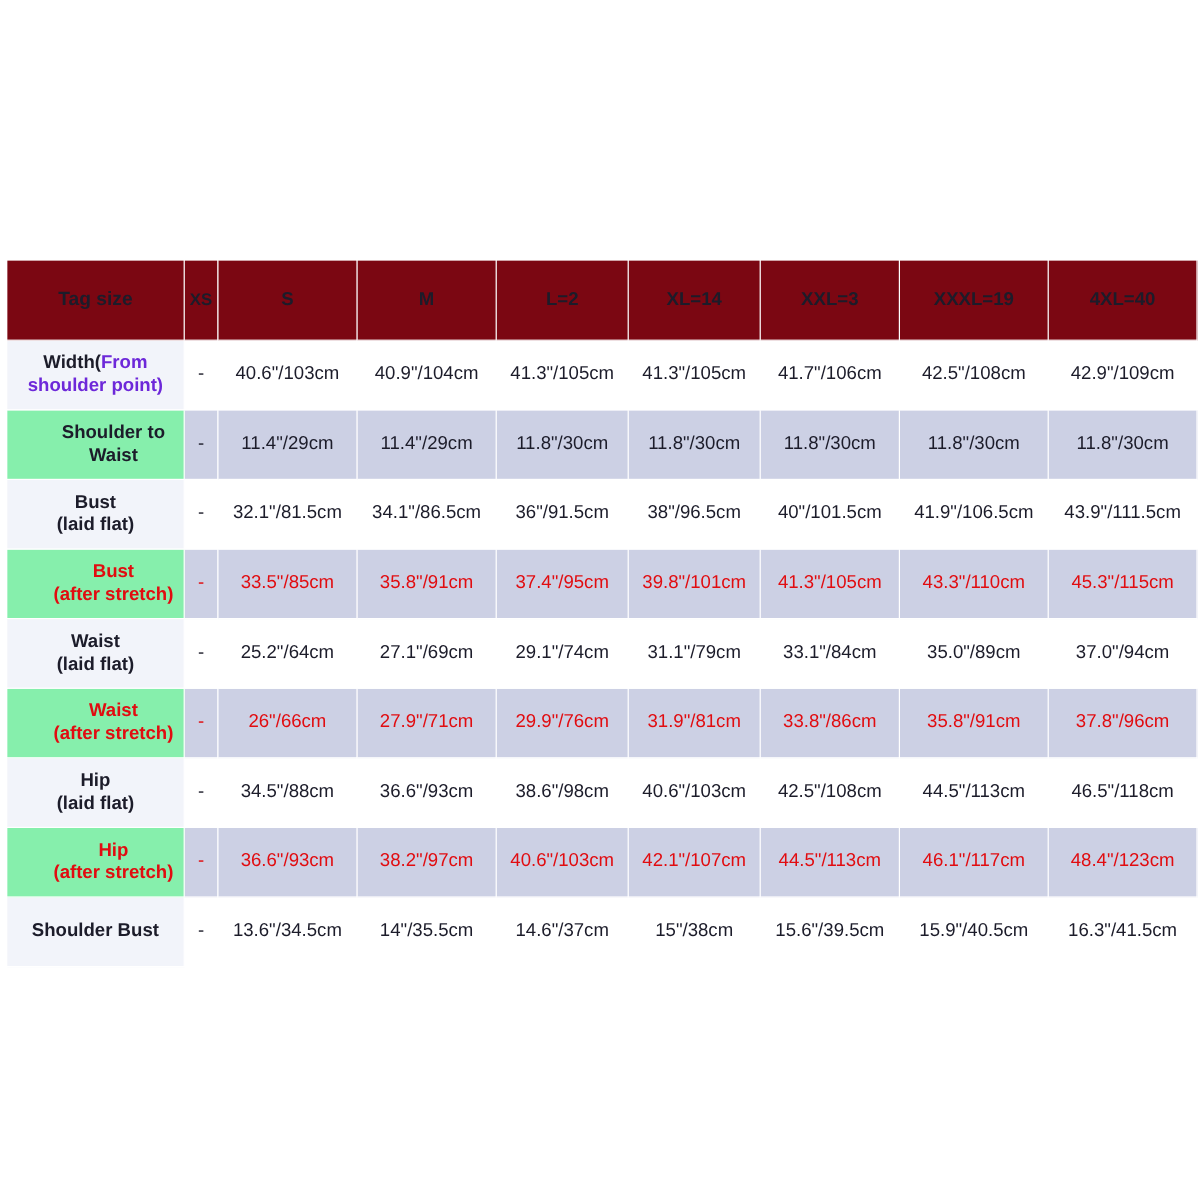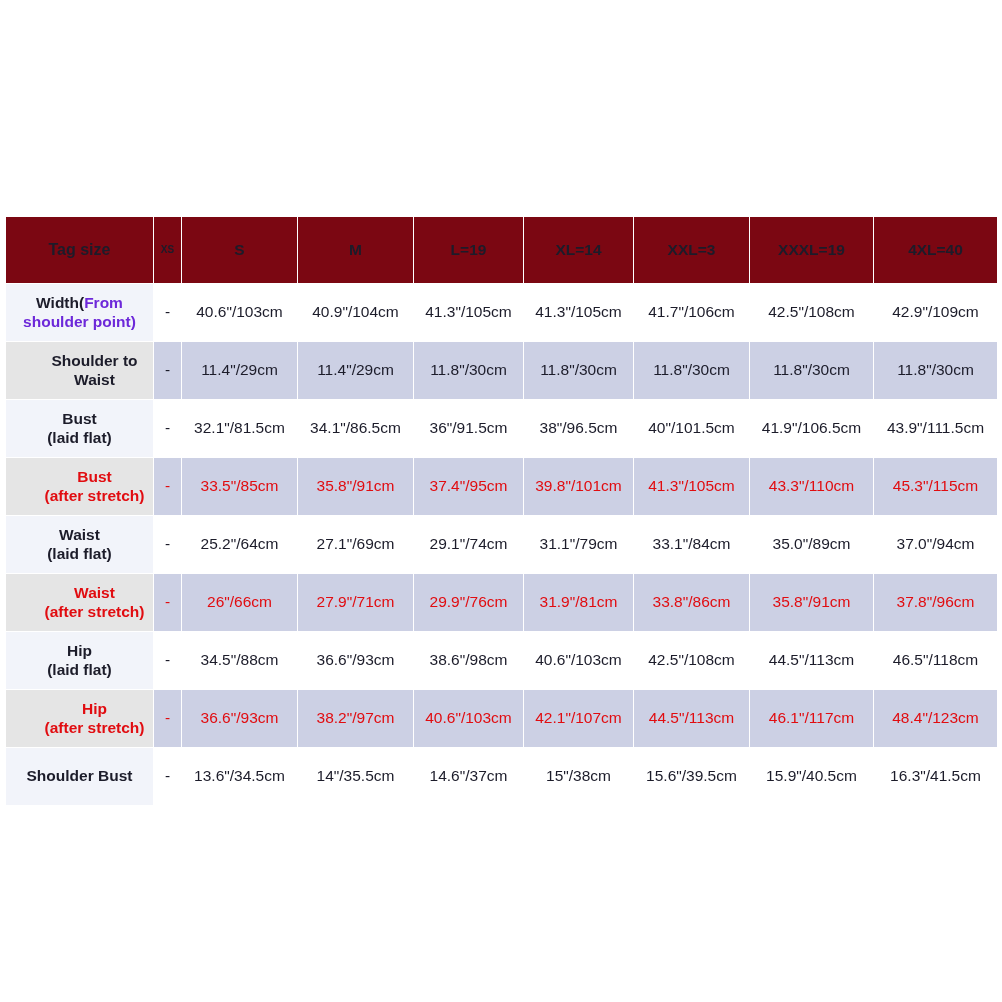--- a/index.html
+++ b/index.html
@@ -44,21 +44,21 @@
     color: #ffffff;
     font-weight: bold;
     font-size: 16px;
     height: 58px;
     border: 1px solid #7b0712;
   }
   thead th.tag-col {
     font-size: 16px;
   }
   thead th.xs-col {
-    font-size: 10px;
+    font-size: 14px;
   }
   
   col.c-label { width: 148px; }
   col.c-xs    { width: 28px; }
   col.c-s     { width: 116px; }
   col.c-m     { width: 116px; }
   col.c-l     { width: 110px; }
   col.c-xl    { width: 110px; }
   col.c-xxl   { width: 116px; }
   col.c-xxxl  { width: 124px; }
@@ -67,21 +67,21 @@
   tbody tr { height: 58px; }
 
   td.row-label {
     font-weight: bold;
     font-size: 15.5px;
     color: #11111b;
   }
   tr.band-light td { background: #ffffff; }
   tr.band-dark td  { background: #ccd0e4; }
   tr.band-light td.row-label { background: #f2f4fa; }
-  tr.band-dark  td.row-label { background: #e5e5e5; padding-left: 32px; }
+  tr.band-dark  td.row-label { background: #86efac; padding-left: 32px; }
 
   tr.stretch td { color: #e10c10; font-weight: normal; }
   tr.stretch td.row-label { color: #e10c10; font-weight: bold; }
 
   .label-red { color: #6d28d9; }
   .dash { color: #1c1c2a; }
   tr.stretch .dash { color: #e10c10; }
 </style>
 </head>
 <body>
@@ -99,21 +99,21 @@
         <col class="c-xxl">
         <col class="c-xxxl">
         <col class="c-4xl">
       </colgroup>
       <thead>
         <tr>
           <th class="tag-col">Tag size</th>
           <th class="xs-col">XS</th>
           <th>S</th>
           <th>M</th>
-          <th>L=19</th>
+          <th>L=2</th>
           <th>XL=14</th>
           <th>XXL=3</th>
           <th>XXXL=19</th>
           <th>4XL=40</th>
         </tr>
       </thead>
       <tbody>
 
         <tr class="band-light">
           <td class="row-label"><span>Width(</span><span class="label-red">From shoulder point)</span></td>

